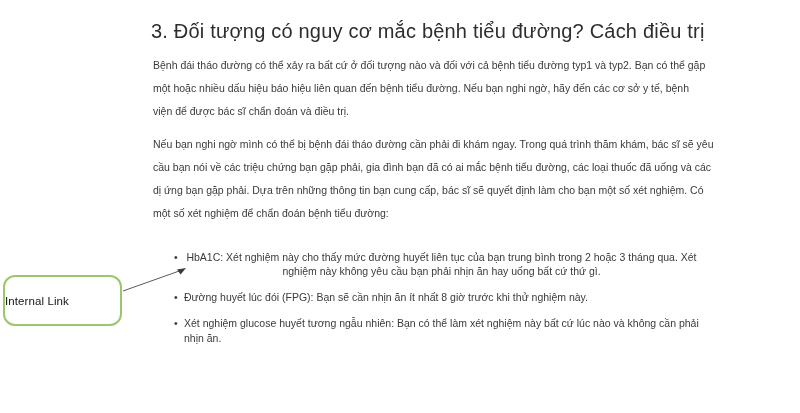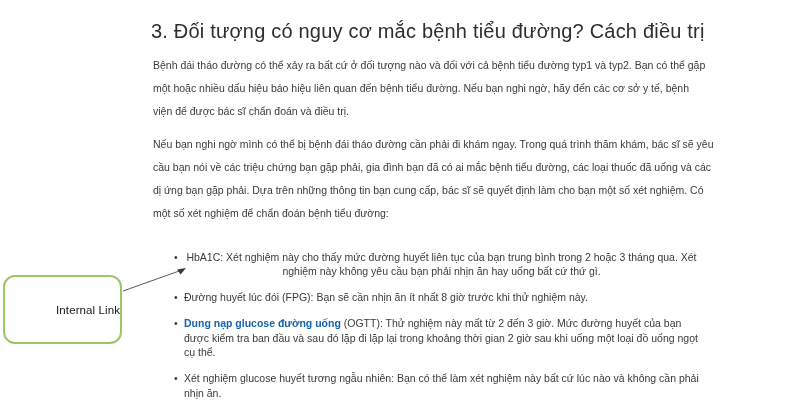--- a/index.html
+++ b/index.html
@@ -69,27 +69,27 @@
     font-weight: 700;
     text-decoration: none;
     cursor: pointer;
   }
 
   .callout-box {
     position: absolute;
     left: 3px;
     top: 275px;
     width: 119px;
-    height: 69px;
+    height: 51px;
     background: #ffffff;
     border: 2px solid #9bc768;
     border-radius: 12px;
     display: flex;
     align-items: center;
-    justify-content: flex-end;
+    justify-content: flex-start;
   }
   .callout-label {
     font-size: 11.5px;
     color: #151515;
     letter-spacing: 0.1px;
   }
 
   .connector-svg {
     position: absolute;
     left: 115px;
@@ -105,23 +105,20 @@
 <div class="content">
   <h1 class="page-title">3. Đối tượng có nguy cơ mắc bệnh tiểu đường? Cách điều trị</h1>
 
   <p class="para-intro">Bệnh đái tháo đường có thể xảy ra bất cứ ở đối tượng nào và đối với cả bệnh tiểu đường typ1 và typ2. Bạn có thể gặp một hoặc nhiều dấu hiệu báo hiệu liên quan đến bệnh tiểu đường. Nếu bạn nghi ngờ, hãy đến các cơ sở y tế, bệnh viện để được bác sĩ chẩn đoán và điều trị.</p>
 
   <p class="para-exam">Nếu bạn nghi ngờ mình có thể bị bệnh đái tháo đường cần phải đi khám ngay. Trong quá trình thăm khám, bác sĩ sẽ yêu cầu bạn nói về các triệu chứng bạn gặp phải, gia đình bạn đã có ai mắc bệnh tiểu đường, các loại thuốc đã uống và các dị ứng bạn gặp phải. Dựa trên những thông tin bạn cung cấp, bác sĩ sẽ quyết định làm cho bạn một số xét nghiệm. Có một số xét nghiệm để chẩn đoán bệnh tiểu đường:</p>
 
   <ul class="test-list">
     <li>HbA1C: Xét nghiệm này cho thấy mức đường huyết liên tục của bạn trung bình trong 2 hoặc 3 tháng qua. Xét nghiệm này không yêu cầu bạn phải nhịn ăn hay uống bất cứ thứ gì.</li>
     <li>Đường huyết lúc đói (FPG): Bạn sẽ cần nhịn ăn ít nhất 8 giờ trước khi thử nghiệm này.</li>
-    <li>
-      <a class="link">Dung nạp glucose đường uống</a><span> (OGTT): Thử nghiệm này mất từ 2 đến 3 giờ. Mức đường huyết của bạn được kiểm tra ban đầu và sau đó lặp đi lặp lại trong khoảng thời gian 2 giờ sau khi uống một loại đồ uống ngọt cụ thể.</span>
-    </li>
     <li>Xét nghiệm glucose huyết tương ngẫu nhiên: Bạn có thể làm xét nghiệm này bất cứ lúc nào và không cần phải nhịn ăn.</li>
   </ul>
 
 </div>
 
 <div class="callout-box">
   <span class="callout-label">Internal Link</span>
 </div>
 
 <svg class="connector-svg" viewBox="0 0 80 40" xmlns="http://www.w3.org/2000/svg">

